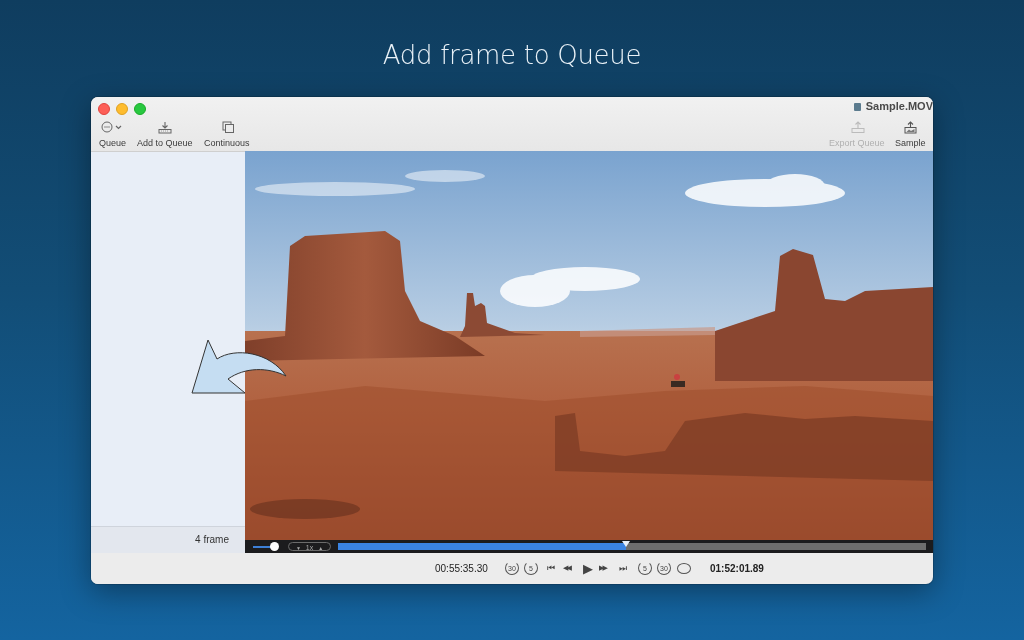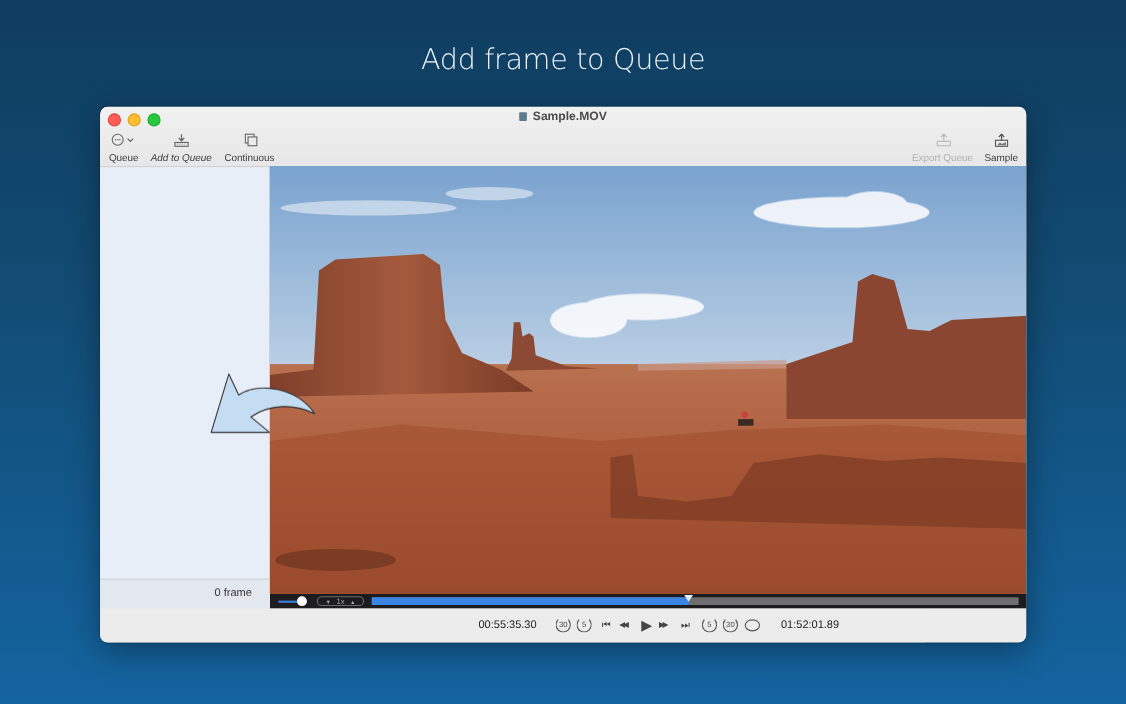--- a/index.html
+++ b/index.html
@@ -18,21 +18,21 @@
     background:#ececec; border-radius:7px; overflow:hidden;
     box-shadow: 0 8px 30px rgba(0,0,0,0.35), 0 0 0 1px rgba(0,0,0,0.15);
   }
   .titlebar { position:absolute; left:0; top:0; width:842px; height:54px;
     background:linear-gradient(#f1f1f1,#e7e7e7); border-bottom:1px solid #cfcfcf; }
   .traffic { position:absolute; top:6px; left:7px; display:flex; gap:6px; }
   .traffic span { width:10px; height:10px; border-radius:50%; display:block; }
   .t-close { background:#fd5f57; border:0.5px solid #e0443e; }
   .t-min { background:#febc2e; border:0.5px solid #dea123; }
   .t-max { background:#28c840; border:0.5px solid #1aab29; }
-  .title { position:absolute; top:3px; left:0; width:842px; text-align:center;
+  .title { position:absolute; top:3px; left:0; width:842px; text-align:right;
     font-size:11px; font-weight:bold; color:#4a4a4a; }
   .title .doc-icon { display:inline-block; width:7px; height:8px; background:#5b7b8e;
     border-radius:1px; margin-right:5px; vertical-align:-1px; }
   .tb-item { position:absolute; top:22px; text-align:left; font-size:9px; color:#3c3c3c; }
   .tb-item .ico { height:16px; display:flex; justify-content:center; align-items:center; color:#666; font-size:11px; }
   .tb-item .lbl { margin-top:3px; white-space:nowrap; }
   .tb-item.disabled { color:#b0b0b0; }
   .tb-item.disabled .ico { color:#bbb; }
   .sidebar { position:absolute; left:0; top:55px; width:154px; height:374px; background:#e8eef7; }
   .sidebar-foot { position:absolute; left:0; top:429px; width:154px; height:27px;
@@ -81,21 +81,21 @@
         <svg width="24" height="12" viewBox="0 0 24 12">
             <circle cx="6" cy="6" r="5" fill="none" stroke="#666" stroke-width="1"></circle>
             <circle cx="4" cy="6" r="0.7" fill="#666"></circle>
             <circle cx="6" cy="6" r="0.7" fill="#666"></circle>
             <circle cx="8" cy="6" r="0.7" fill="#666"></circle>
             <path d="M15 5 L17.5 7.5 L20 5" fill="none" stroke="#666" stroke-width="1.2"></path>
           </svg>
       </div>
       <div class="lbl">Queue</div>
     </div>
-    <div class="tb-item" style="left:46px;width:56px;font-style:italic;">
+    <div class="tb-item" style="left:46px;width:56px;">
       <div class="ico">
         <svg width="14" height="13" viewBox="0 0 14 13">
             <path d="M7 1 V7 M4.5 4.5 L7 7 L9.5 4.5" fill="none" stroke="#666" stroke-width="1.1"></path>
             <rect x="1" y="8.5" width="12" height="3.5" fill="none" stroke="#666" stroke-width="1"></rect>
             <path d="M3 10 H11" stroke="#888" stroke-width="0.8" stroke-dasharray="1 1"></path>
           </svg>
       </div>
       <div class="lbl">Add to Queue</div>
     </div>
     <div class="tb-item" style="left:113px;width:48px;">
@@ -124,21 +124,21 @@
             <rect x="1" y="6.5" width="11" height="5.5" fill="none" stroke="#555" stroke-width="1"></rect>
             <path d="M2.5 11 L5 8.5 L7 10 L10.5 8 V11 Z" fill="#777"></path>
           </svg>
       </div>
       <div class="lbl">Sample</div>
     </div>
   </div>
 
   <div class="sidebar"></div>
   <div class="sidebar-foot">
-    <span>0 frame</span>
+    <span>4 frame</span>
   </div>
 
   <div class="video">
     <svg width="688" height="389" viewBox="0 0 688 389">
       <defs>
         <linearGradient id="sky" x1="0" y1="0" x2="0" y2="1">
           <stop offset="0" stop-color="#7aa3cf"></stop>
           <stop offset="0.45" stop-color="#b7cde3"></stop>
           <stop offset="0.6" stop-color="#dfe6ec"></stop>
         </linearGradient>
@@ -214,19 +214,19 @@
       </div>
     <div class="ctrl" style="left:547px;">
         <div class="skip">5</div>
       </div>
     <div class="ctrl" style="left:566px;">
         <div class="skip">30</div>
       </div>
     <div class="ctrl" style="left:586px;">
         <div class="bubble"></div>
       </div>
-    <div class="time" style="left:619px;">01:52:01.89</div>
+    <div class="time" style="left:619px;font-weight:bold;">01:52:01.89</div>
   </div>
 </div>
 
 <svg class="arrow-overlay" width="100" height="60" viewBox="0 0 100 60">
   <path d="M18 3 L2 56 L55 56 L38 42 C55 30 78 30 96 39 C80 15 45 10 27 22 Z" fill="#c5ddf2" stroke="#333" stroke-width="1" stroke-linejoin="round"></path>
 </svg>
 
 </body></html>

